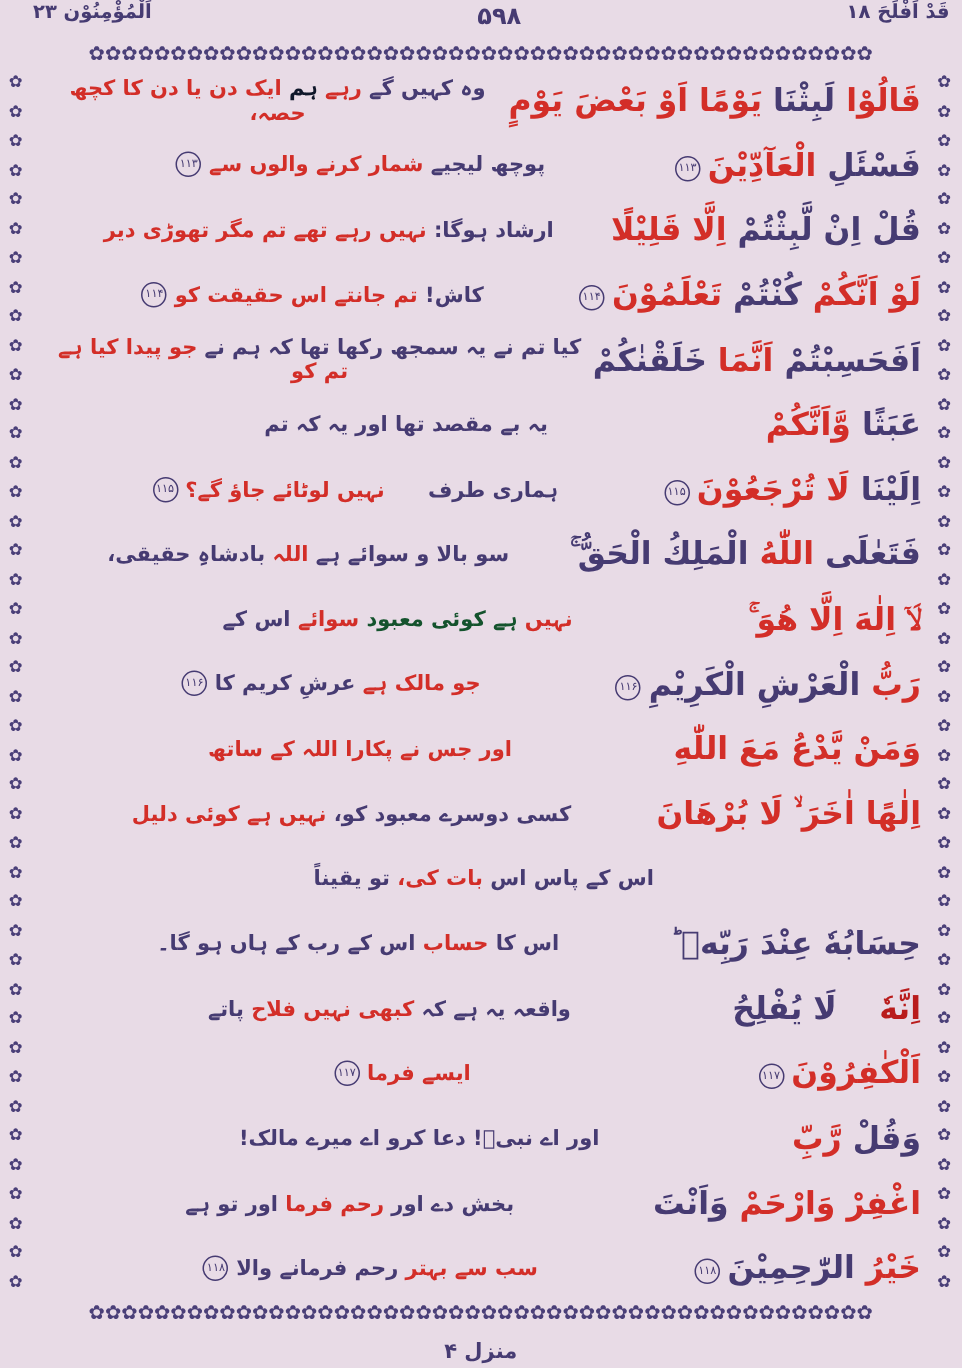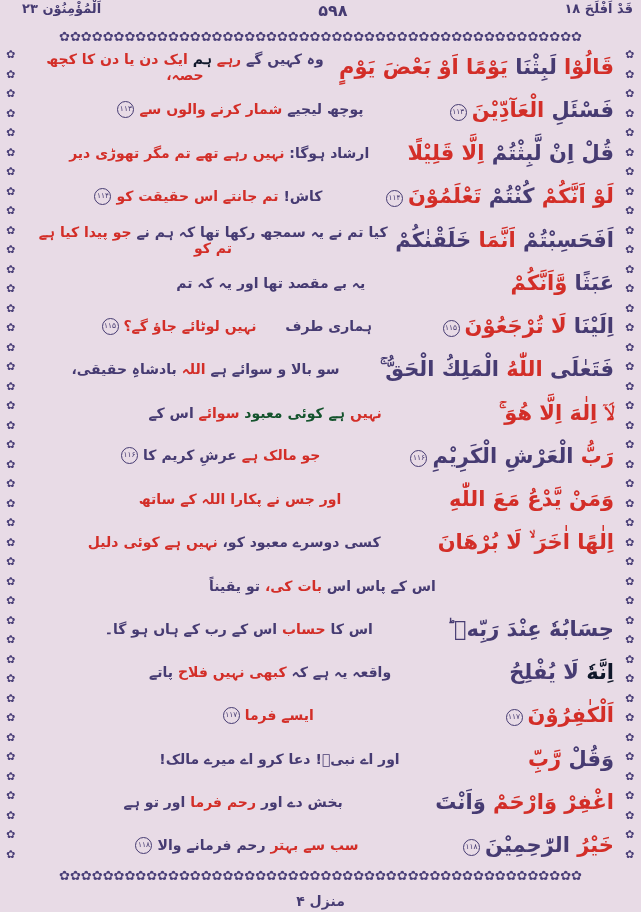--- a/index.html
+++ b/index.html
@@ -181,21 +181,21 @@
       <div class="ur"><span style="color: rgb(70, 59, 114);">کسی دوسرے معبود کو، </span><span style="color: rgb(211, 46, 40);">نہیں ہے کوئی دلیل</span></div>
     </div>
     <div class="row">
       <div class="ur"><span style="color: rgb(70, 59, 114);">اس کے پاس اس </span><span style="color: rgb(211, 46, 40);">بات کی، </span><span style="color: rgb(70, 59, 114);">تو یقیناً</span></div>
     </div>
     <div class="row">
       <div class="ar"><span style="color: rgb(70, 59, 114);">حِسَابُهٗ عِنْدَ رَبِّهٖ ؕ</span></div>
       <div class="ur"><span style="color: rgb(70, 59, 114);">اس کا </span><span style="color: rgb(211, 46, 40);">حساب </span><span style="color: rgb(70, 59, 114);">اس کے رب کے ہاں ہو گا۔</span></div>
     </div>
     <div class="row">
-      <div class="ar"><span style="color: #0f172a;">اِنَّهٗ </span><span style="color: rgb(70, 59, 114);">لَا يُفْلِحُ</span></div>
+      <div class="ar"><span style="color: #b91c1c; margin-left: 21px;">اِنَّهٗ </span><span style="color: rgb(70, 59, 114);">لَا يُفْلِحُ</span></div>
       <div class="ur"><span style="color: rgb(70, 59, 114);">واقعہ یہ ہے کہ </span><span style="color: rgb(211, 46, 40);">کبھی نہیں فلاح </span><span style="color: rgb(70, 59, 114);">پاتے</span></div>
     </div>
     <div class="row">
       <div class="ar"><span style="color: rgb(211, 46, 40);">اَلْكٰفِرُوْنَ</span><span class="badge">۱۱۷</span></div>
       <div class="ur"><span style="color: rgb(211, 46, 40);">ایسے فرما</span><span class="badge">۱۱۷</span></div>
     </div>
     <div class="row">
       <div class="ar"><span style="color: rgb(70, 59, 114);">وَقُلْ </span><span style="color: rgb(211, 46, 40);">رَّبِّ</span></div>
       <div class="ur"><span style="color: rgb(70, 59, 114);">اور اے نبیؐ! دعا کرو اے میرے مالک!</span></div>
     </div>

